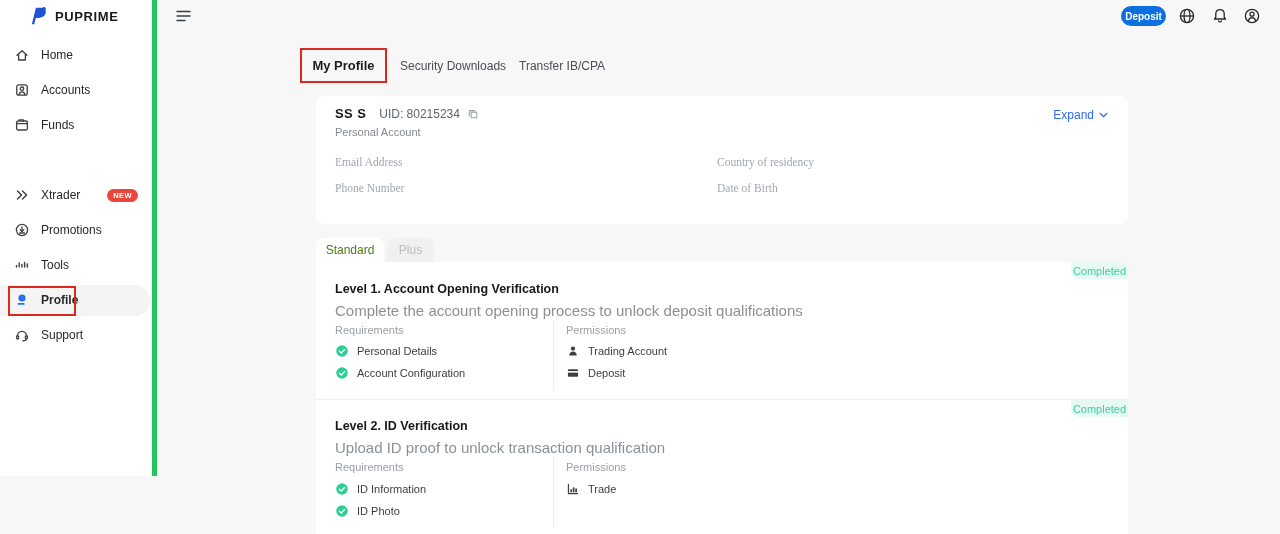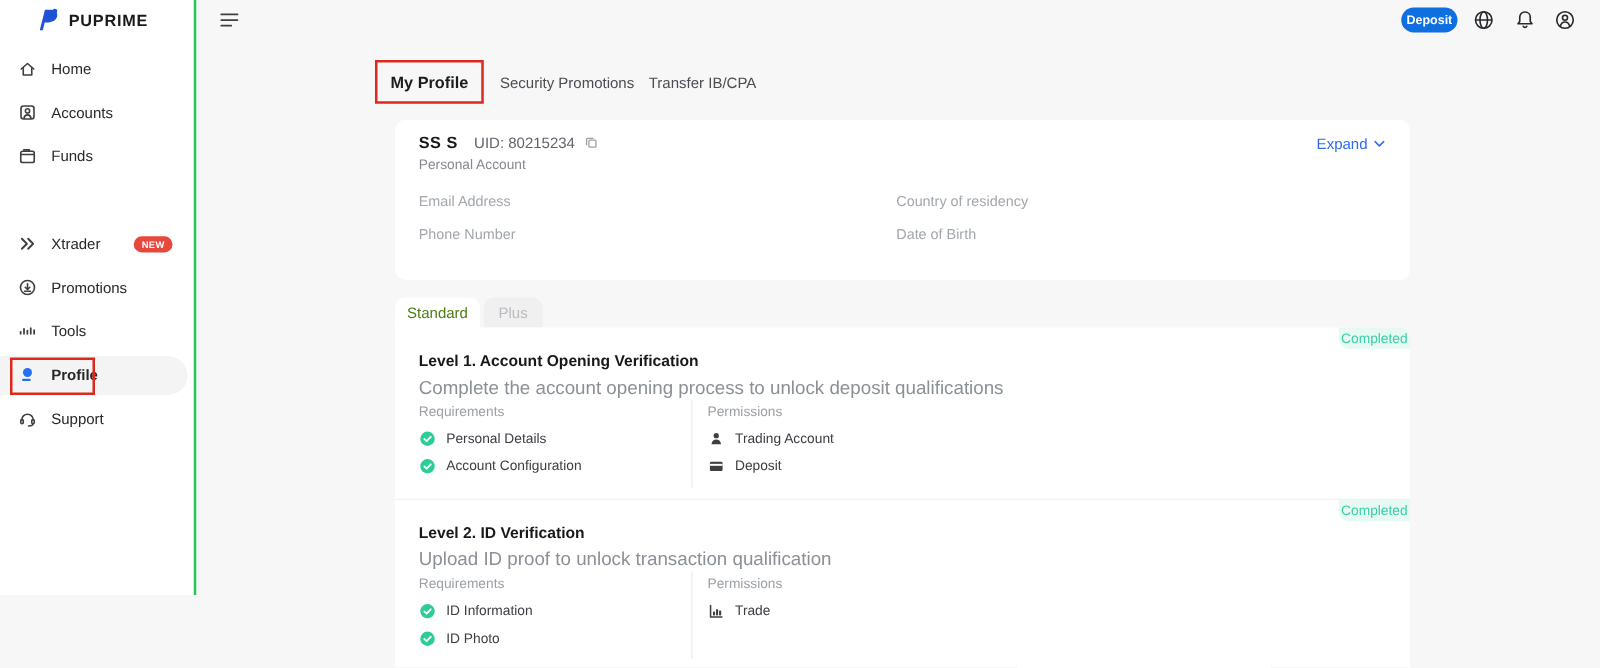--- a/index.html
+++ b/index.html
@@ -1,20 +1,20 @@
 <!DOCTYPE html>
 <html><head>
 <meta charset="utf-8">
 <style>
   * { margin:0; padding:0; box-sizing:border-box; }
   html,body { width:1280px; height:534px; overflow:hidden; }
   body { font-family:"Liberation Sans", sans-serif; background:#f7f7f7; position:relative; color:#202124; }
 
   
-  .sidebar { position:absolute; left:0; top:0; width:157px; height:476px; background:#ffffff; border-right:2px solid #22c55e; z-index:2; }
+  .sidebar { position:absolute; left:0; top:0; width:157px; height:476px; background:#ffffff; border-right:5px solid #22c55e; z-index:2; }
   .logo { position:absolute; left:27px; top:5px; display:flex; align-items:center; gap:6px; }
   .logo-text { font-weight:700; font-size:13px; letter-spacing:0.6px; color:#18191b; }
   .nav-item { position:absolute; left:0; width:156px; height:30px; display:flex; align-items:center; gap:11px; padding-left:14px; font-size:12px; color:#26282b; cursor:pointer; z-index:2; }
   .nav-item .ic { width:16px; height:16px; flex:0 0 16px; display:flex; align-items:center; justify-content:center; }
   .active-pill { position:absolute; left:0; top:285px; width:150px; height:31px; background:#f4f4f4; border-radius:0 18px 18px 0; z-index:1; }
   .new-badge { background:#e8473c; color:#fff; font-size:7.5px; font-weight:700; padding:2px 6px 2px; border-radius:8px; margin-left:16px; letter-spacing:0.3px; }
   .redbox-profile { position:absolute; left:8px; top:286px; width:68px; height:30px; border:2px solid #dc291e; z-index:5; pointer-events:none; }
 
   
   .hamburger { position:absolute; left:175px; top:8px; width:18px; height:16px; cursor:pointer; }
@@ -26,21 +26,21 @@
   .tab-plain { position:absolute; top:59px; font-size:12px; color:#4a4d52; cursor:pointer; }
 
   
   .card1 { position:absolute; left:316px; top:96px; width:812px; height:128px; background:#fff; border-radius:8px; }
   .card1 .name-row { position:absolute; left:19px; top:10px; display:flex; align-items:center; }
   .u-name { font-weight:700; font-size:13px; color:#17181a; letter-spacing:0.4px; }
   .u-uid  { font-size:12px; color:#5f646b; margin-left:13px; }
   .copy-btn { margin-left:7px; width:12px; height:12px; cursor:pointer; display:flex; }
   .expand { position:absolute; right:20px; top:12px; color:#2e6bf0; font-size:12px; display:flex; align-items:center; gap:5px; cursor:pointer; }
   .acct-type { position:absolute; left:19px; top:30px; font-size:11px; color:#85898f; }
-  .field-label { position:absolute; font-size:11.5px; color:#a2a6ad; }
+  .field-label { position:absolute; font-size:11.5px; color:#a2a6ad;font-family:Liberation Serif, serif; }
 
   
   .vtab { position:absolute; top:238px; height:24px; display:flex; align-items:center; justify-content:center; font-size:12px; border-radius:8px 8px 0 0; cursor:pointer; }
   .vtab-standard { left:316px; width:68px; background:#fff; color:#4d7c0f; }
   .vtab-plus { left:387px; width:47px; background:#f0f0f0; color:#b9bcc0; }
 
   
   .vcontainer { position:absolute; left:316px; top:262px; width:812px; height:272px; background:#fff; border-radius:0 8px 0 0; overflow:hidden; }
   .vsection { position:relative; width:100%; }
   .vsection.s1 { height:138px; border-bottom:1px solid #f1f1f1; }
@@ -184,21 +184,21 @@
   <svg width="18" height="18" viewBox="0 0 18 18" fill="none" stroke="#26282b" stroke-width="1.3" stroke-linecap="round" stroke-linejoin="round">
       <circle cx="9" cy="9" r="6.6"></circle>
       <circle cx="9" cy="7.2" r="2"></circle>
       <path d="M5.4 13.6 C6 11.6 7.3 10.6 9 10.6 C10.7 10.6 12 11.6 12.6 13.6"></path>
     </svg>
 </div>
 
 <div class="tab-myprofile">
   <span>My Profile</span>
 </div>
-<div class="tab-plain" style="left:400px">Security Promotions</div>
+<div class="tab-plain" style="left:400px">Security Downloads</div>
 <div class="tab-plain" style="left:519px">Transfer IB/CPA</div>
 
 <div class="card1">
   <div class="name-row">
     <span class="u-name">SS S</span>
     <span class="u-uid">UID: 80215234</span>
     <span class="copy-btn">
       <svg width="12" height="12" viewBox="0 0 16 16" fill="none" stroke="#9aa0a6" stroke-width="1.4" stroke-linejoin="round">
           <rect x="5.5" y="5.5" width="7.5" height="7.5" rx="1"></rect>
           <path d="M10.5 3.5 H4.2 A1.2 1.2 0 0 0 3 4.7 V11"></path>

